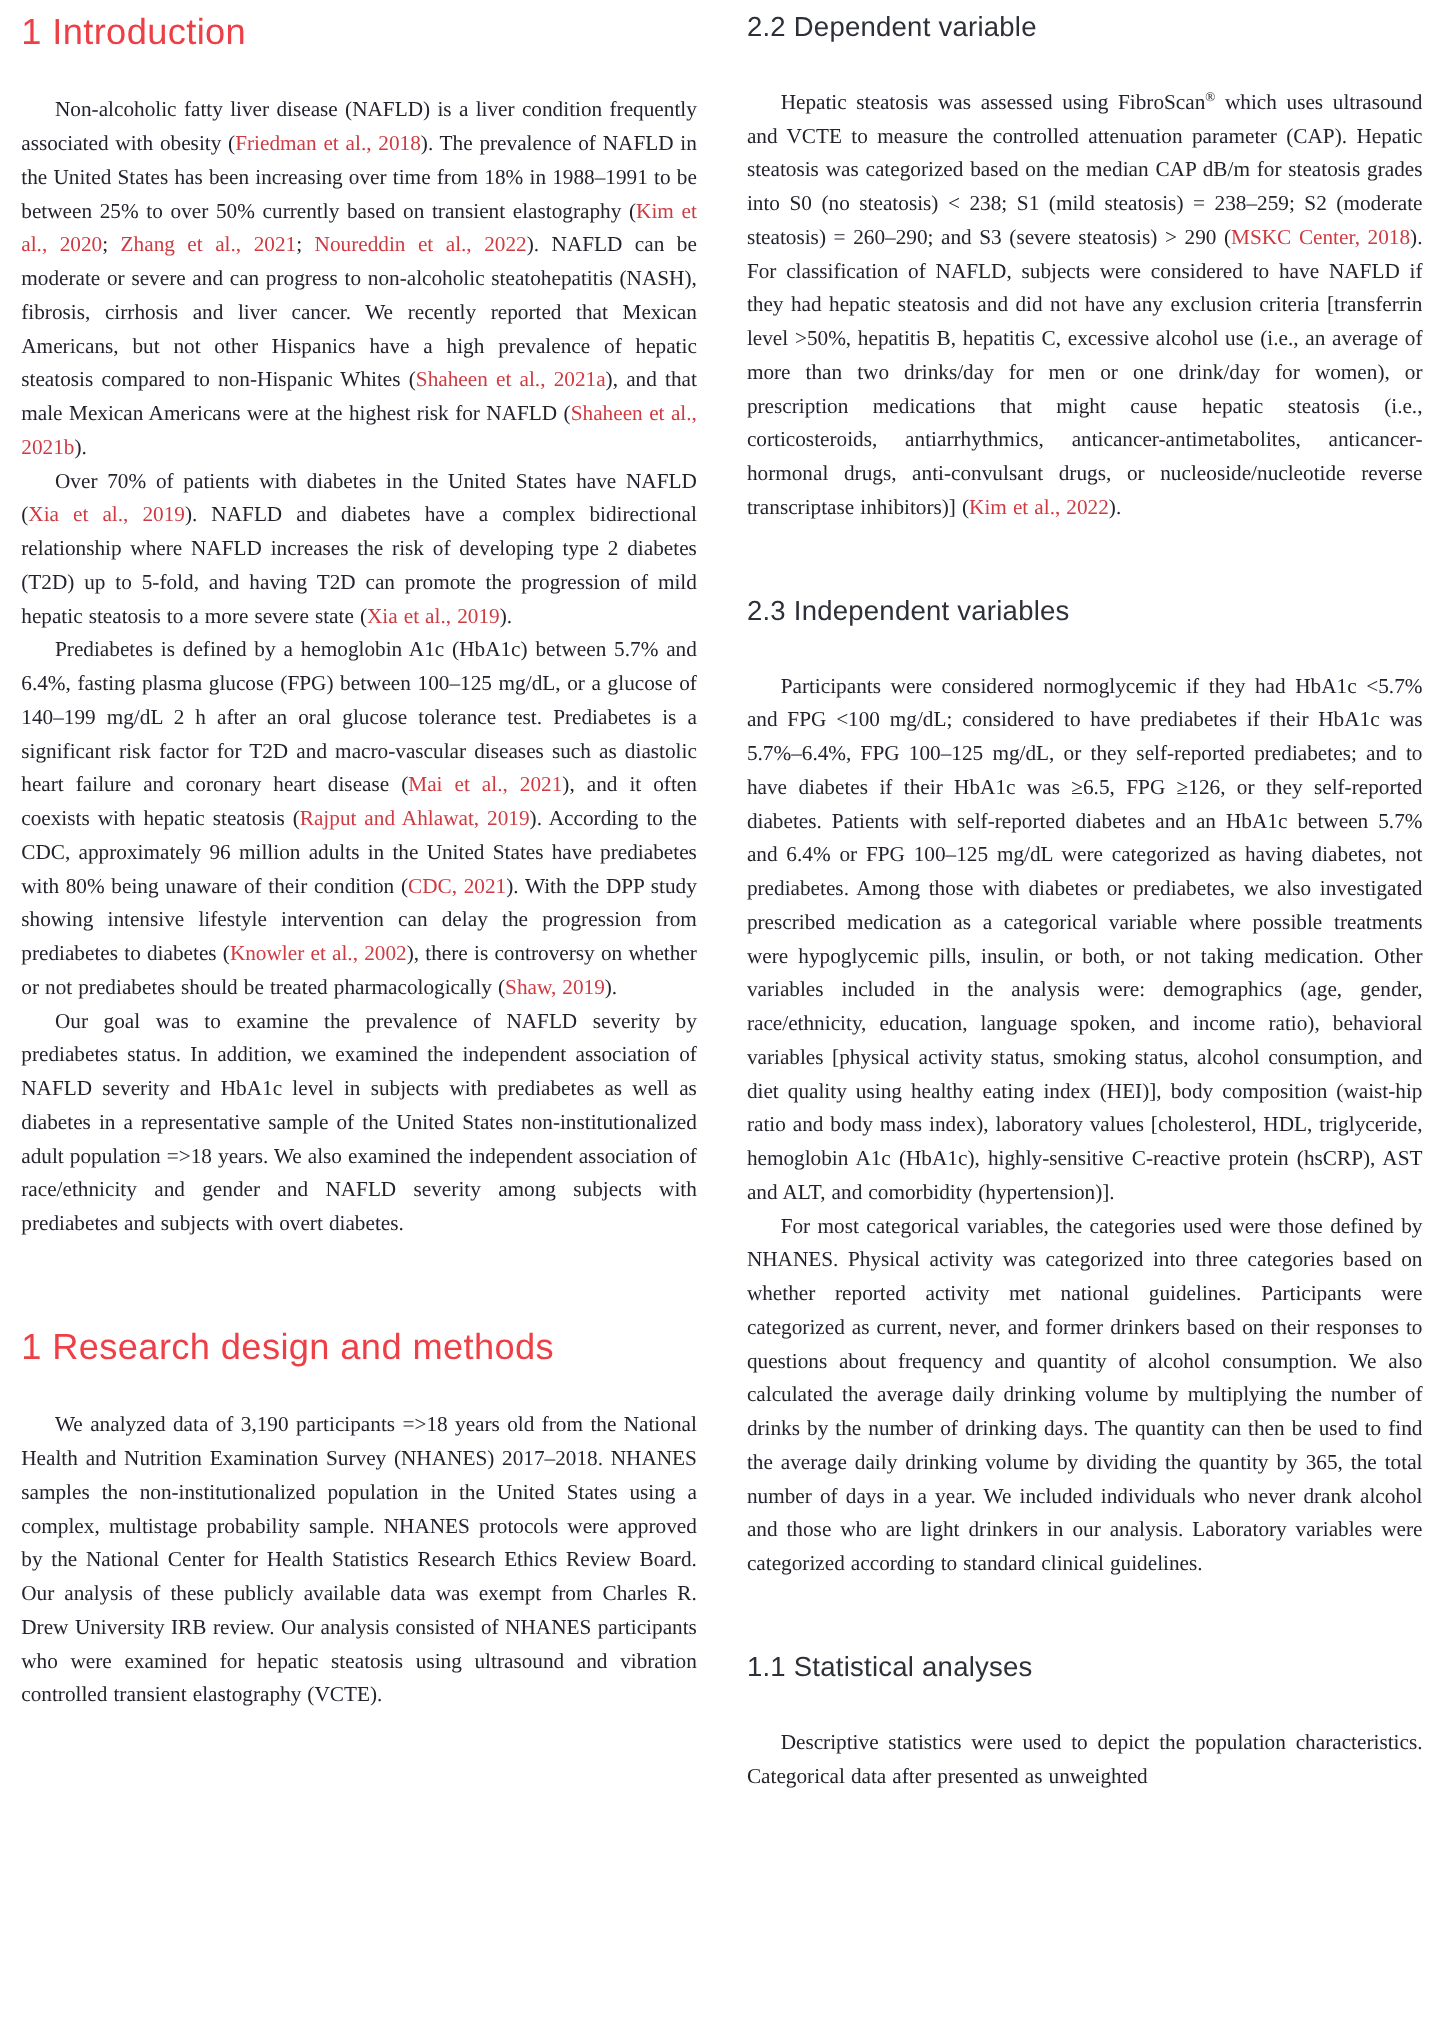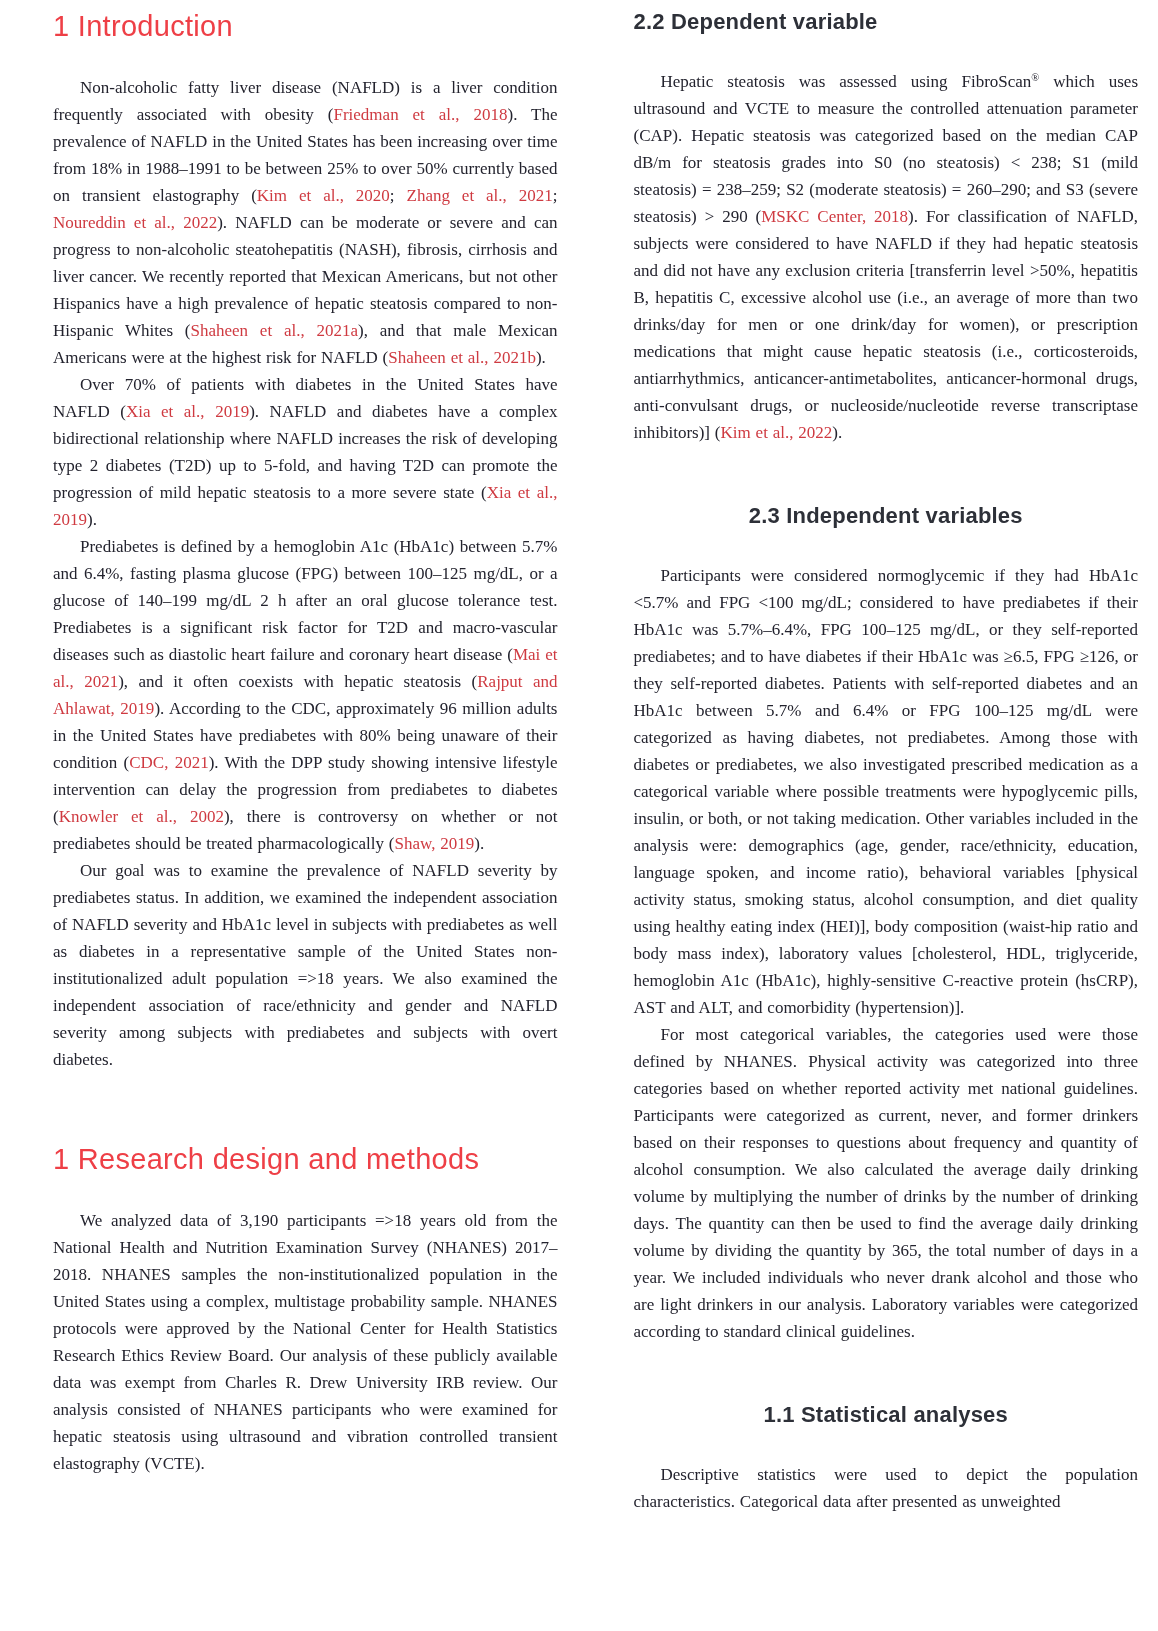--- a/index.html
+++ b/index.html
@@ -17,43 +17,42 @@
   .page {
     display: flex;
     gap: 40px;
     padding: 8px 20px 0 17px;
     box-sizing: border-box;
     width: 1158px;
   }
   .col {
     flex: 1 1 0;
     min-width: 0;
-    margin-left: 36px;
   }
   h1 {
     font-family: "Liberation Sans", sans-serif;
     font-weight: 500;
     font-size: 29px;
     line-height: 36px;
     letter-spacing: 0.3px;
     color: var(--heading-red, #ee3f46);
     margin: 0 0 30px 0;
   }
   p + h1 { margin-top: 68px; }
   h1 + h2 { margin-top: -10px; }
   h2 {
     font-family: "Liberation Sans", sans-serif;
-    font-weight: 700;
+    font-weight: 400;
     font-size: 22px;
     line-height: 28px;
     letter-spacing: 0.2px;
     color: var(--subheading, #2d3038);
     margin: 0 0 32px 0;
   }
-  p + h2 { margin-top: 56px; text-align: center; }
+  p + h2 { margin-top: 56px; }
   p.body {
     margin: 0;
     font-size: 17px;
     line-height: 27px;
     text-align: justify;
     text-indent: 27px;
     word-spacing: 0.6px;
     color: var(--body-text, #23232e);
   }
   a.cite {

